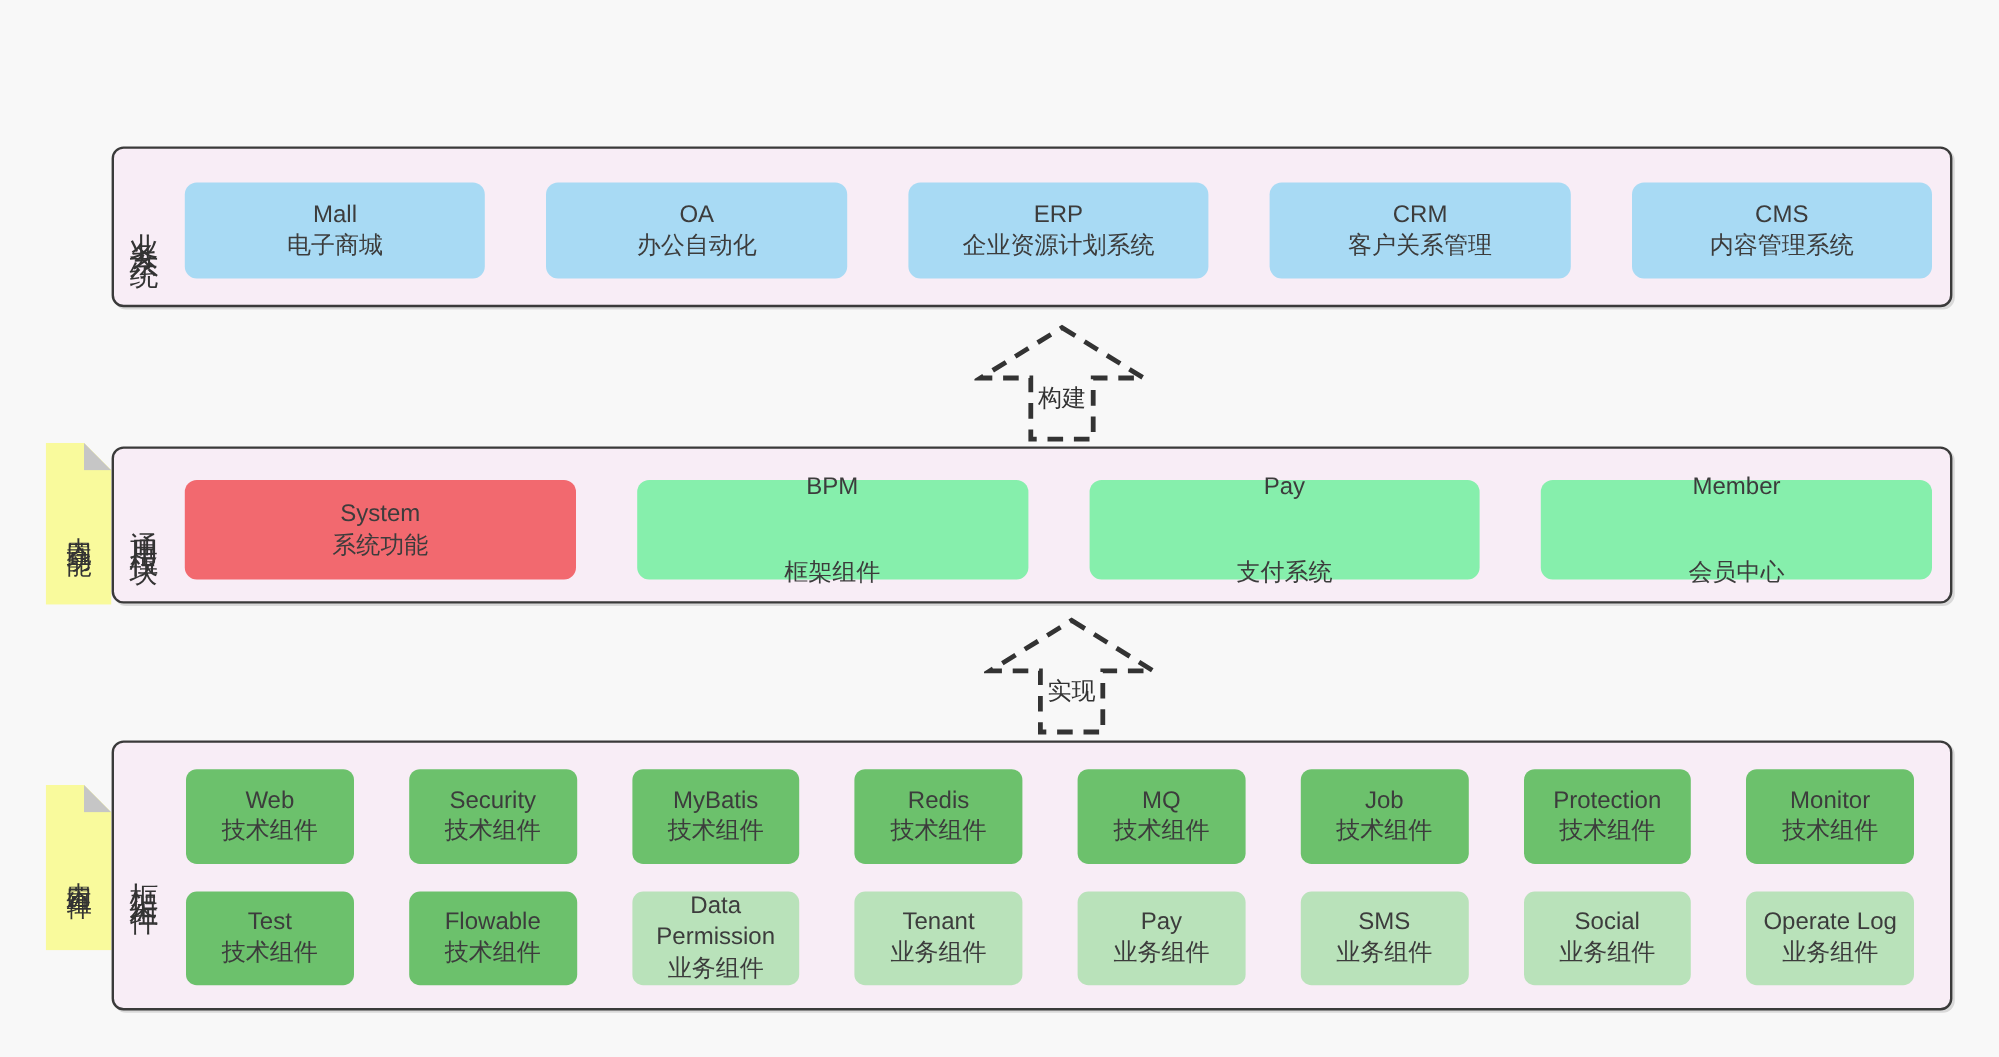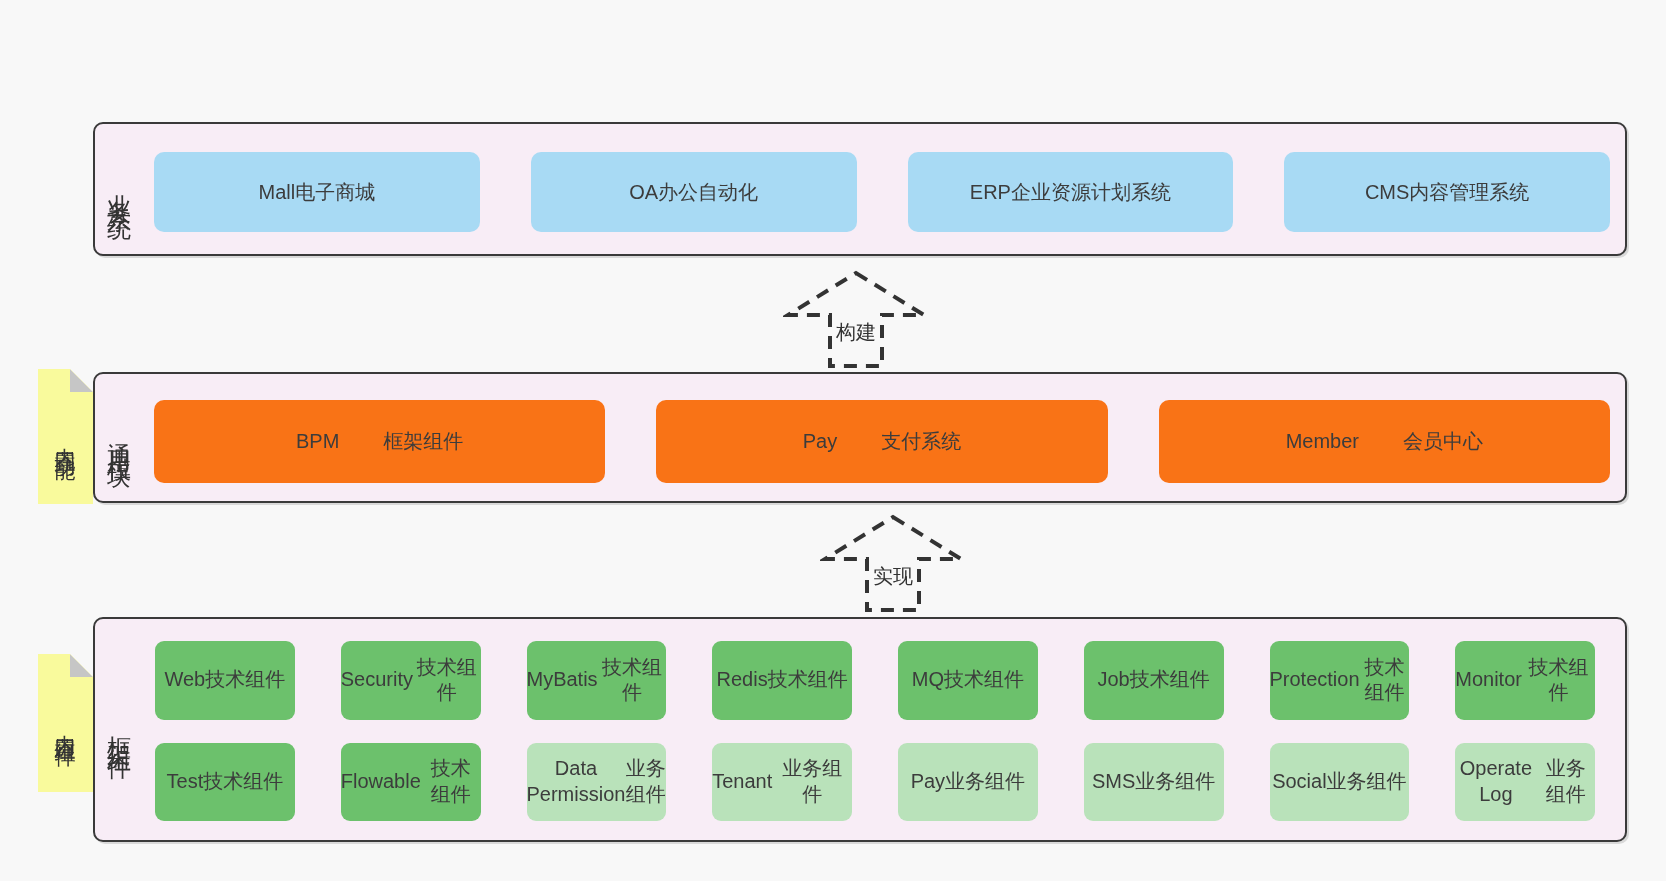--- a/index.html
+++ b/index.html
@@ -34,27 +34,27 @@
   }
   #band-business .box-row{top:28px;height:80px;}
   #band-modules  .box-row{top:26px;height:83px;}
   .grid{
     position:absolute;left:60px;right:30px;top:22px;bottom:19px;
     display:flex;flex-direction:column;gap:23px;
   }
   .grid-row{flex:1;display:flex;gap:46px;}
   .box{
     flex:1;border-radius:10px;
-    display:flex;flex-direction:row;align-items:center;justify-content:center;
+    display:flex;flex-direction:column;align-items:center;justify-content:center;
     text-align:center;font-size:20px;line-height:1.32;color:#3c3c3c;
   }
   .grid .box{border-radius:9px;font-size:20px;line-height:1.28;}
   .blue{background:#a8daf4;}
   .red{background:#f2696f;}
-  .pink{background:#f97316;gap:44px;}
+  .pink{background:#86efac;gap:44px;}
   .green{background:#6cc16c;}
   .lightgreen{background:#b9e2ba;}
   
   .sticky{
     position:absolute;left:38px;width:55px;z-index:1;
     background:#f9fa9c;
     clip-path:polygon(0 0,calc(100% - 23px) 0,100% 23px,100% 100%,0 100%);
   }
   #sticky-features{top:369px;height:135px;}
   #sticky-components{top:654px;height:138px;}
@@ -63,21 +63,21 @@
     background:#c6c6c6;
     clip-path:polygon(0 0,100% 100%,0 100%);
   }
   .sticky .v-text{
     position:absolute;left:50%;top:52%;transform:translate(-50%,-50%);
     writing-mode:vertical-rl;text-orientation:upright;
     font-size:21px;letter-spacing:4px;color:#333;line-height:1;white-space:nowrap;
   }
   
   .arrow-wrap{position:absolute;width:146px;height:100px;z-index:1;}
-  #arrow-build{left:783px;top:270px;}
+  #arrow-build{left:812px;top:270px;}
   #arrow-implement{left:820px;top:514px;}
   .arrow-wrap svg{position:absolute;left:0;top:0;}
   .arrow-label{
     position:absolute;left:50%;top:62%;transform:translate(-50%,-50%);
     background:#f8f8f8;padding:1px 3px;
     font-size:20px;color:#333;white-space:nowrap;
   }
 </style>
 </head>
 <body>
@@ -91,20 +91,24 @@
     </div>
     <div class="box blue">
       <div>OA</div>
       <div>办公自动化</div>
     </div>
     <div class="box blue">
       <div>ERP</div>
       <div>企业资源计划系统</div>
     </div>
     <div class="box blue">
+      <div>CRM</div>
+      <div>客户关系管理</div>
+    </div>
+    <div class="box blue">
       <div>CMS</div>
       <div>内容管理系统</div>
     </div>
   </div>
 </div>
 
 <div class="arrow-wrap" id="arrow-build">
   <svg width="146" height="100" viewBox="0 0 146 100">
     <polygon points="73,3 141,45 99,45 99,96 47,96 47,45 5,45" fill="none" stroke="#333333" stroke-width="4" stroke-dasharray="13 9"></polygon>
   </svg>
@@ -112,20 +116,24 @@
 </div>
 
 <div class="sticky" id="sticky-features">
   <span class="fold"></span>
   <span class="v-text">内置功能</span>
 </div>
 
 <div class="band" id="band-modules">
   <div class="band-label">通用模块</div>
   <div class="box-row">
+    <div class="box red">
+      <div>System</div>
+      <div>系统功能</div>
+    </div>
     <div class="box pink">
       <div>BPM</div>
       <div>框架组件</div>
     </div>
     <div class="box pink">
       <div>Pay</div>
       <div>支付系统</div>
     </div>
     <div class="box pink">
       <div>Member</div>

